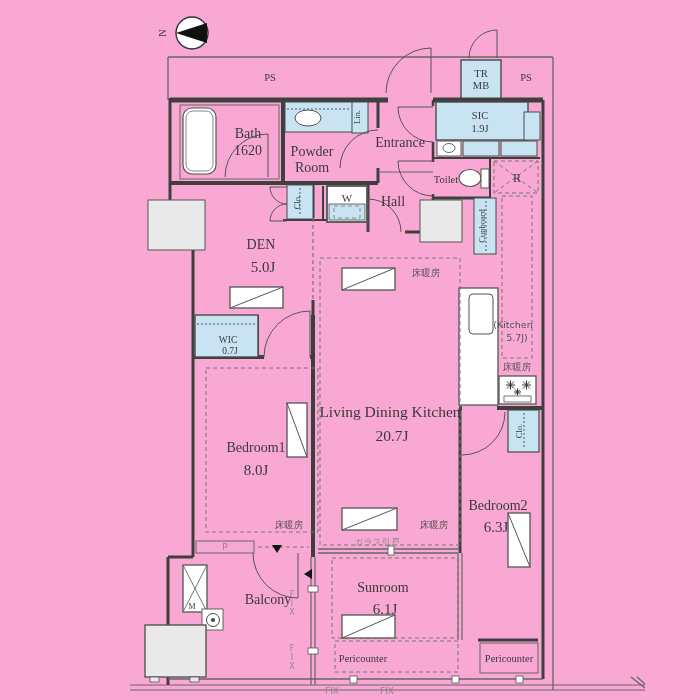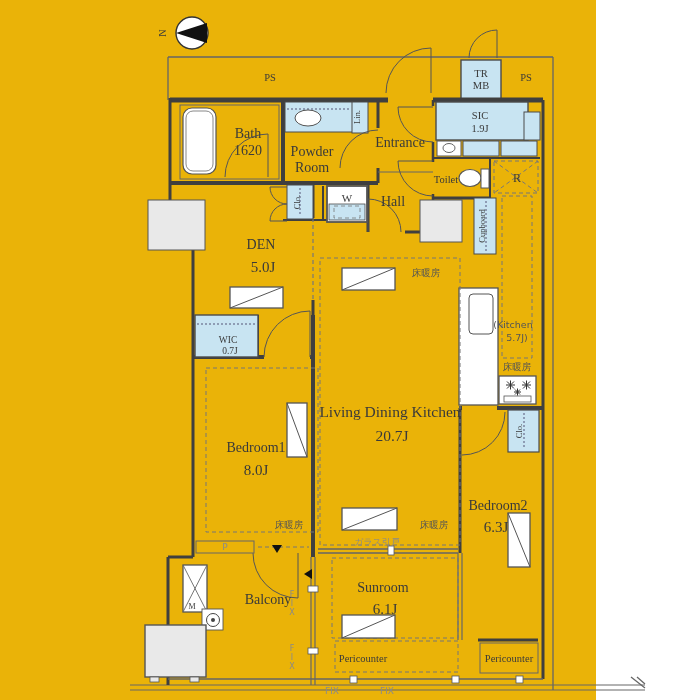--- a/index.html
+++ b/index.html
@@ -1,16 +1,16 @@
 <!DOCTYPE html>
 <html><head>
 <meta charset="utf-8">
 <style>
   html,body{margin:0;padding:0;background:#ffffff;}
-  .plan-wrap{width:596px;height:700px;background:#eab308;position:relative;font-family:"Liberation Serif",serif;}
+  .plan-wrap{width:700px;height:700px;background:#f9a8d4;position:relative;font-family:"Liberation Serif",serif;}
   svg{display:block;}
   text{fill:#3a3a3a;font-family:"Liberation Serif","DejaVu Serif",serif;}
   .room-lbl{font-size:14px;}
   .room-lbl-lg{font-size:15px;}
   .small-lbl{font-size:10.5px;}
   .tiny-lbl{font-size:9.5px;fill:#555;font-family:"DejaVu Sans",sans-serif;}
   .gray-lbl{font-size:9px;fill:#8a8a8a;font-family:"DejaVu Sans",sans-serif;}
   .vtext{font-size:8.5px;fill:#3a3a3a;}
   .vfix{writing-mode:vertical-rl;text-orientation:upright;font-size:8px;fill:#8a8a8a;font-family:"DejaVu Sans",sans-serif;}
   .wall{stroke:#3f3f3f;fill:none;}

